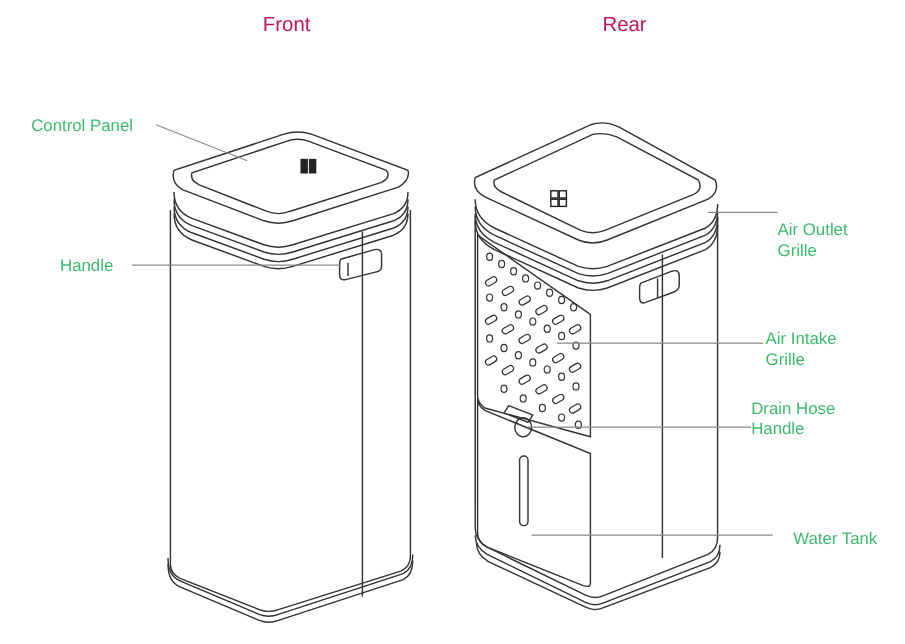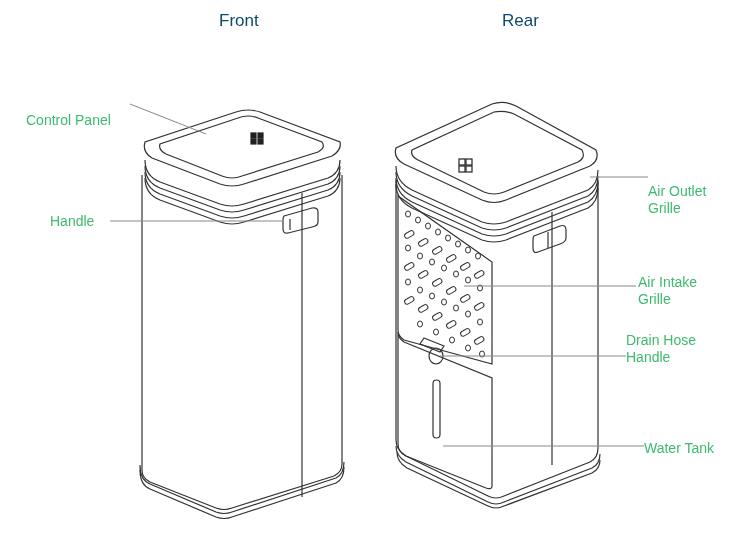--- a/index.html
+++ b/index.html
@@ -1,43 +1,43 @@
 <!DOCTYPE html>
 <html><head>
 <meta charset="utf-8">
 <style>
   html, body { margin:0; padding:0; background:#ffffff; }
   body { width:754px; height:537px; position:relative; overflow:hidden;
          font-family:"Liberation Sans", "DejaVu Sans", sans-serif; }
-  .view-title { position:absolute; font-size:17px; color:#0c4a6e; }
+  .view-title { position:absolute; font-size:17px; color:#be185d; }
   .label { position:absolute; font-size:14px; line-height:17px; color:#3dba6e; white-space:nowrap; }
   svg.art { position:absolute; left:0; top:0; }
 </style>
 </head>
 <body>
 
 <div class="view-title" style="left:219px; top:11px;">Front</div>
 <div class="view-title" style="left:502px; top:11px;">Rear</div>
 
-<div class="label" style="left:26px; top:96px;margin-top:16px;">Control Panel</div>
+<div class="label" style="left:26px; top:96px;">Control Panel</div>
 <div class="label" style="left:50px; top:213px;text-align:right;">Handle</div>
 
 <div class="label" style="left:648px; top:169px;margin-top:14px;">
   <div>Air Outlet</div>
   <div>Grille</div>
 </div>
 <div class="label" style="left:638px; top:274px;">
   <div>Air Intake</div>
   <div>Grille</div>
 </div>
 <div class="label" style="left:626px; top:332px;">
   <div>Drain Hose</div>
   <div>Handle</div>
 </div>
-<div class="label" style="left:644px; top:440px;">Water Tank</div>
+<div class="label" style="left:661px; top:440px;">Water Tank</div>
 
 <svg class="art" width="754" height="537" viewBox="0 0 754 537">
 
   <g fill="none" stroke="#333" stroke-width="1.2">
 
     <path d="M142 175 L142 470 Q142 478 150 482 L216 508 Q224 511 232 508 L334 476 Q342 472 342 464 L342 175"></path>
 
     <path d="M140 465 Q140 480 150 484 L216 512 Q224 515 232 512 L336 478 Q344 474 344 462"></path>
     <path d="M140 470 Q140 485 150 489 L216 517 Q224 520 232 517 L336 483 Q344 479 344 467"></path>
 

